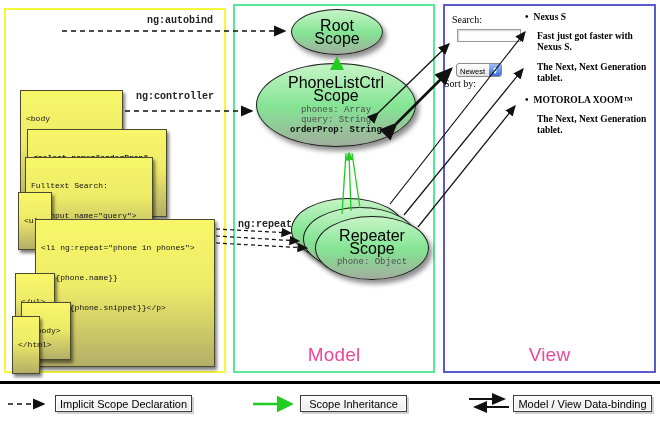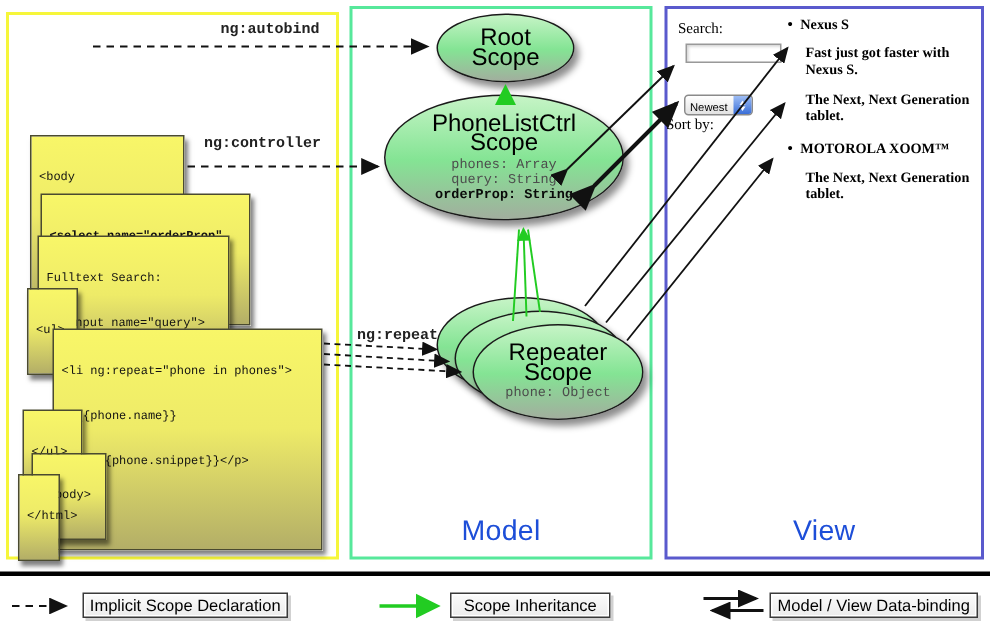--- a/index.html
+++ b/index.html
@@ -5,21 +5,21 @@
   * { margin:0; padding:0; box-sizing:border-box; }
   body { background:#fff; font-family:"Liberation Sans", sans-serif; }
   #canvas { position:relative; width:660px; height:421px; background:#fff; overflow:hidden; }
 
   
   .panel { position:absolute; background:#fff; z-index:1; }
   #panel-template { left:4px; top:8px; width:222px; height:365px; border:2px solid #f6f63a; }
   #panel-model { left:233px; top:4px; width:202px; height:369px; border:2px solid #57e89b; }
   #panel-view { left:443px; top:4px; width:213px; height:369px; border:2px solid #5a5acd; }
   .panel-label { position:absolute; bottom:5px; width:100%; text-align:center;
-                 font-size:19px; color:#1d4ed8; letter-spacing:0.2px; }
+                 font-size:19px; color:#ec4899; letter-spacing:0.2px; }
 
   
   .code-box { position:absolute; z-index:4;
     background:linear-gradient(180deg,#f8f668 0%,#eeeb68 45%,#b3ae67 100%);
     border:1px solid #4a4a30; box-shadow:2px 3px 3px rgba(0,0,0,0.5);
     font-family:"Liberation Mono", monospace; font-size:8px; line-height:10px;
     color:#111; padding:3px 5px; white-space:pre; }
   .code-box.bold { font-weight:bold; }
 
   

